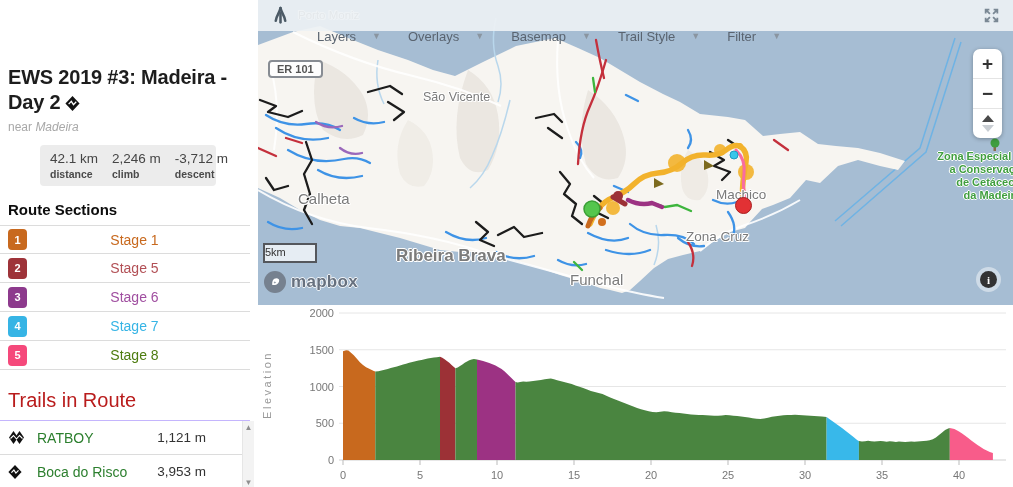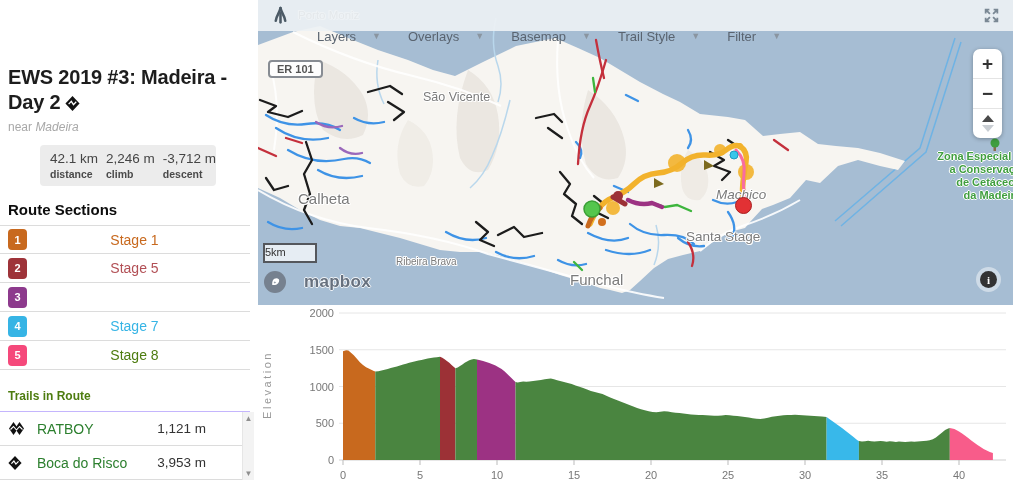--- a/index.html
+++ b/index.html
@@ -6,25 +6,25 @@
   body{width:1013px;height:487px;position:relative;overflow:hidden;background:#fff;
        font-family:"Liberation Sans",sans-serif;-webkit-font-smoothing:antialiased;}
 
   
   .sidebar{position:absolute;left:0;top:12px;width:258px;height:398px;background:#fff;z-index:10;margin-top:48px;}
   .title{padding:5px 8px 0;font-size:20px;line-height:25px;font-weight:bold;color:#1d1d1d;letter-spacing:-.2px;}
   .title .dicon{display:inline-block;vertical-align:-2px;margin-left:5px;}
   .near{padding:3px 8px 0;font-size:12px;color:#a8a8a8;}
   .near em{font-style:italic;}
   .stats{margin:11px 0 0 40px;width:176px;box-sizing:border-box;background:#ececec;border-radius:4px;
-         display:flex;gap:8px;padding:6px 10px;}
+         display:flex;gap:14px;padding:6px 10px;}
   .stat .v{font-size:13.5px;color:#454545;white-space:nowrap;}
   .stat .l{font-size:10.5px;font-weight:bold;color:#4a4a4a;margin-top:2px;}
   .shead{margin:15px 0 0;padding:0 8px 7px;font-size:15px;font-weight:bold;color:#0d0d0d;}
-  .shead2{margin:19px 0 0;padding:0 8px 8px;font-size:12px;font-weight:bold;color:#4d7c0f;}
+  .shead2{margin:19px 0 0;padding:0 8px 8px;font-size:20px;font-weight:normal;color:#b91c1c;}
   .sec-list{width:250px;}
   .sec-row{height:29px;border-bottom:1px solid #dcdcdc;display:flex;align-items:center;padding:0 8px;box-sizing:border-box;cursor:pointer;}
   .sec-row:first-child{border-top:1px solid #dcdcdc;}
   .sec-badge{width:19px;height:21px;border-radius:4px;color:#fff;font-size:11px;font-weight:bold;
              display:flex;align-items:center;justify-content:center;flex:0 0 auto;}
   .sec-label{flex:1;text-align:center;font-size:14px;}
   .trail-list{width:250px;position:relative;border-top:1px solid #c4b5fd;}
   .trail-row{height:34px;border-bottom:1px solid #dcdcdc;display:flex;align-items:center;padding:0 44px 0 8px;box-sizing:border-box;}
   .trail-row .ticon{flex:0 0 auto;width:17px;display:flex;}
   .trail-name{flex:1;margin-left:12px;font-size:14px;color:#2c7f2e;cursor:pointer;}
@@ -48,21 +48,21 @@
   .caret{font-size:9px;color:#8a95a0;}
   .tb-right{margin-left:auto;display:flex;cursor:pointer;}
   .zoomctl{position:absolute;right:11px;top:49px;width:29px;background:#fff;border-radius:7px;z-index:5;
            box-shadow:0 1px 4px rgba(0,0,0,.3);overflow:hidden;}
   .zc{height:29px;display:flex;align-items:center;justify-content:center;font-size:19px;font-weight:bold;color:#333;cursor:pointer;}
   .zc+.zc{border-top:1px solid #e4e4e4;}
   .tri-up{width:0;height:0;border-left:6px solid transparent;border-right:6px solid transparent;border-bottom:7px solid #4a4a4a;}
   .tri-dn{width:0;height:0;border-left:6px solid transparent;border-right:6px solid transparent;border-top:7px solid #c9ced3;margin-top:3px;}
   .scale{position:absolute;left:5px;top:243px;width:50px;height:16px;border:2px solid #54575c;background:rgba(255,255,255,.72);
          font-size:11px;color:#333;line-height:15px;z-index:3;}
-  .mblogo{position:absolute;left:6px;top:271px;display:flex;align-items:center;gap:18px;z-index:3;cursor:pointer;}
+  .mblogo{position:absolute;left:6px;top:271px;display:flex;align-items:center;gap:5px;z-index:3;cursor:pointer;}
   .mblogo .mark{width:22px;height:22px;border-radius:50%;background:#76818f;display:flex;align-items:center;justify-content:center;}
   .mblogo .word{font-size:17px;font-weight:bold;color:#66707e;letter-spacing:.3px;
         text-shadow:0 1px 0 rgba(255,255,255,.8),1px 0 0 rgba(255,255,255,.8),-1px 0 0 rgba(255,255,255,.8),0 -1px 0 rgba(255,255,255,.8);}
   .infobtn{position:absolute;right:12px;top:267px;width:25px;height:25px;border-radius:50%;background:rgba(255,255,255,.45);
            display:flex;align-items:center;justify-content:center;z-index:3;cursor:pointer;}
   .infobtn .inner{width:17px;height:17px;border-radius:50%;background:#333;color:#fff;font-size:11px;font-weight:bold;
            font-family:"Liberation Serif",serif;display:flex;align-items:center;justify-content:center;}
   .endmarker{position:absolute;left:477px;top:197px;width:17px;height:17px;border-radius:50%;
              background:#e23134;border:1px solid #a8201f;z-index:3;box-sizing:border-box;cursor:pointer;}
 
@@ -107,20 +107,21 @@
     <div class="sec-row">
       <span class="sec-badge" style="background: rgb(200, 105, 30);">1</span>
       <span class="sec-label" style="color: rgb(200, 105, 30);">Stage 1</span>
     </div>
     <div class="sec-row">
       <span class="sec-badge" style="background: rgb(158, 51, 57);">2</span>
       <span class="sec-label" style="color: rgb(178, 80, 86);">Stage 5</span>
     </div>
     <div class="sec-row">
       <span class="sec-badge" style="background: rgb(141, 58, 141);">3</span>
+      <span class="sec-label" style="color: rgb(160, 79, 160);">Stage 6</span>
     </div>
     <div class="sec-row">
       <span class="sec-badge" style="background: rgb(54, 180, 229);">4</span>
       <span class="sec-label" style="color: rgb(54, 180, 229);">Stage 7</span>
     </div>
     <div class="sec-row">
       <span class="sec-badge" style="background: rgb(245, 73, 123);">5</span>
       <span class="sec-label" style="color: #4d7c0f;">Stage 8</span>
     </div>
   </div>
@@ -271,24 +272,24 @@
     <g>
       <rect x="735.5" y="146" width="2.5" height="5" fill="#8a6a4a"></rect>
       <circle cx="737" cy="143" r="4.5" fill="#3f9e3f"></circle>
     </g>
   </svg>
 
   <span class="mlabel" style="left:40px;top:9px;font-size:11.5px;">Porto Moniz</span>
   <span class="shield" style="left:10px;top:60px;">ER 101</span>
   <span class="mlabel" style="left:165px;top:90px;font-size:12.5px;">São Vicente</span>
   <span class="mlabel" style="left:40px;top:190px;font-size:15px;">Calheta</span>
-  <span class="mlabel" style="left:138px;top:256px;font-size:10px;">Ribeira Brava</span>
+  <span class="mlabel" style="left:138px;top:246px;font-size:17px;font-weight:bold;">Ribeira Brava</span>
   <span class="mlabel" style="left:312px;top:271px;font-size:15px;">Funchal</span>
-  <span class="mlabel" style="left:428px;top:229px;font-size:13.5px;">Santa Stage</span>
-  <span class="mlabel" style="left:458px;top:187px;font-size:13.5px;font-style:italic;">Machico</span>
+  <span class="mlabel" style="left:428px;top:229px;font-size:13.5px;">Zona Cruz</span>
+  <span class="mlabel" style="left:458px;top:187px;font-size:13.5px;">Machico</span>
   <div class="zona">
     <div>Zona Especial p</div>
     <div>a Conservaçã</div>
     <div>de Cetáceos</div>
     <div>da Madeira</div>
   </div>
 
   <div class="endmarker"></div>
 
   <div class="toolbar">

